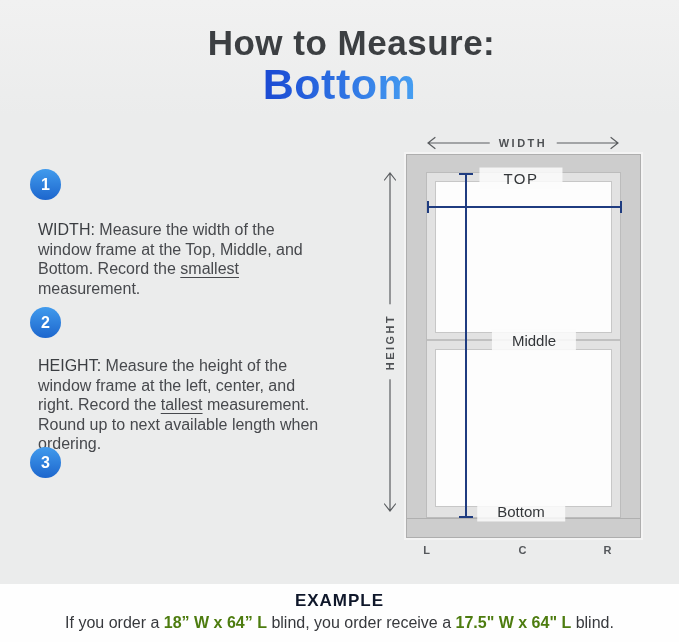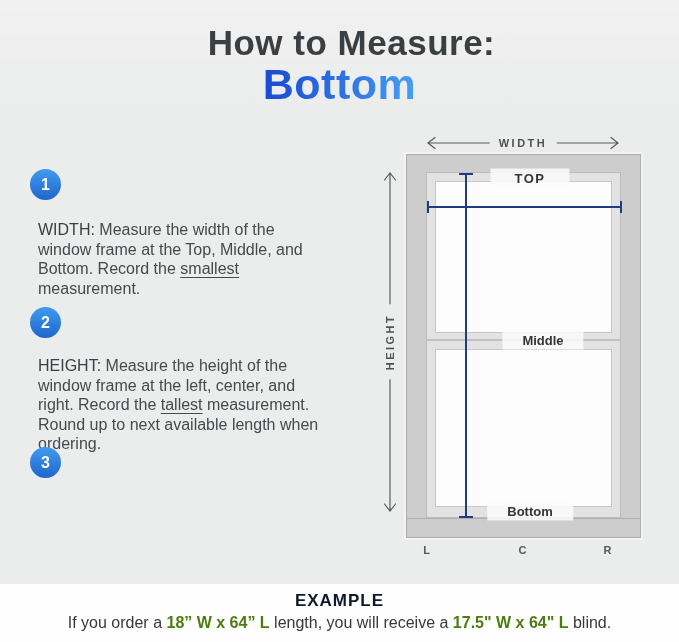--- a/index.html
+++ b/index.html
@@ -38,23 +38,23 @@
        background:#cdcdcd; border:1px solid #aeaeae; box-sizing:border-box;
        box-shadow:0 0 0 2px #f4f4f4;}
   .opening{position:absolute; left:19px; top:17px; width:195px; height:346px;
        background:#e2e2e2; border:1px solid #bcbcbc; box-sizing:border-box;}
   .pane{position:absolute; left:8px; right:8px; background:#fdfdfd;
        border:1px solid #c7c7c7; box-sizing:border-box;}
   .pane-top{top:8px; height:152px;}
   .pane-bottom{top:176px; height:158px;}
   .mid-rail{position:absolute; left:0; right:0; top:166px; height:2px; background:#c0c0c0;}
   .sill-line{position:absolute; left:0; right:0; top:363px; height:1px; background:#b0b0b0;}
-  .mlabel{position:absolute; left:152px; transform:translate(-50%,-50%);
-       background:rgba(252,252,252,.85); color:#333639; font-size:13px;
-       padding:2px 20px; white-space:nowrap; z-index:4;font-weight:bold;}
+  .mlabel{position:absolute; left:143px; transform:translate(-50%,-50%);
+       background:rgba(252,252,252,.85); color:#333639; font-size:15px;
+       padding:2px 20px; white-space:nowrap; z-index:4;}
   .top-pos{top:48px; letter-spacing:1.5px; padding:2px 24px;}
   .middle-pos{top:210px;margin-left:13px;} .bottom-pos{top:381px;}
   .measure-h{position:absolute; left:49px; top:76px; width:195px; height:2px; background:#1f3c80; z-index:3;}
   .measure-h .tk{position:absolute; top:-5px; width:2px; height:12px; background:#1f3c80;}
   .measure-h .tk-l{left:0}.measure-h .tk-r{right:0}
   .measure-v{position:absolute; left:87px; top:43px; width:2px; height:345px; background:#1f3c80; z-index:3;}
   .measure-v .tk{position:absolute; left:-6px; width:14px; height:2px; background:#1f3c80;}
   .measure-v .tk-t{top:0}.measure-v .tk-b{bottom:0}
   .width-arrow{position:absolute; left:47px; top:6px; width:196px; height:14px;}
   .width-label{position:absolute; left:145px; top:13px; transform:translate(-50%,-50%);
@@ -139,16 +139,16 @@
 
     <div class="lcr">
       <span class="lm">L</span>
       <span class="cm">C</span>
       <span class="rm">R</span>
     </div>
   </div>
 
   <footer class="example-band">
     <div class="example-heading">EXAMPLE</div>
-    <div class="example-text"><span>If you order a </span><b>18” W x 64” L</b><span> length, you will receive a </span><b>17.5" W x 64" L</b><span> blind.</span></div>
+    <div class="example-text"><span>If you order a </span><b>18” W x 64” L</b><span> blind, you order receive a </span><b>17.5" W x 64" L</b><span> blind.</span></div>
   </footer>
 
 </div>
 
 </body></html>

